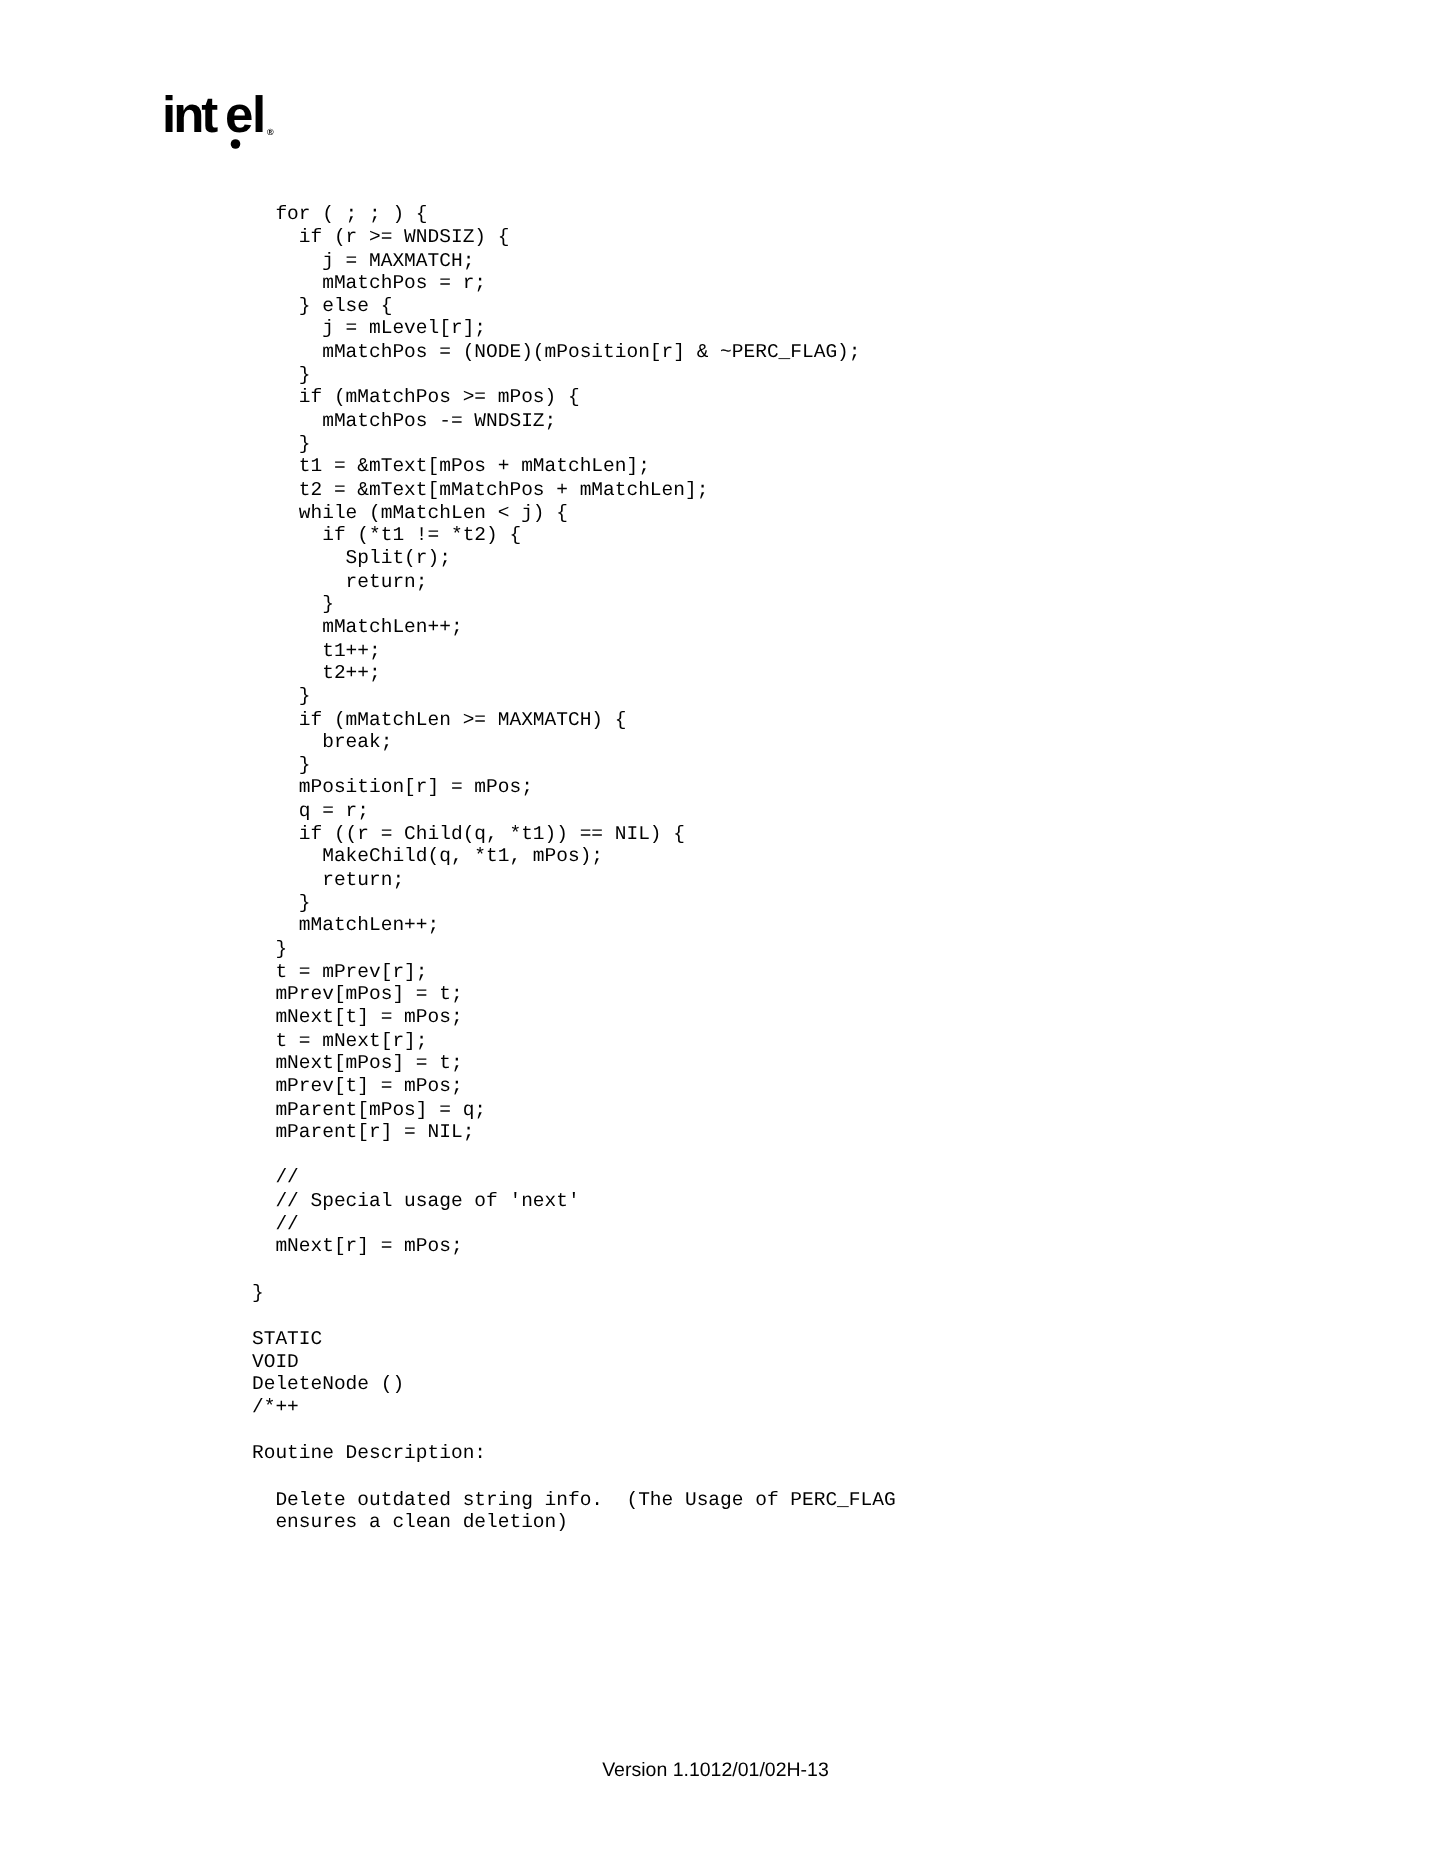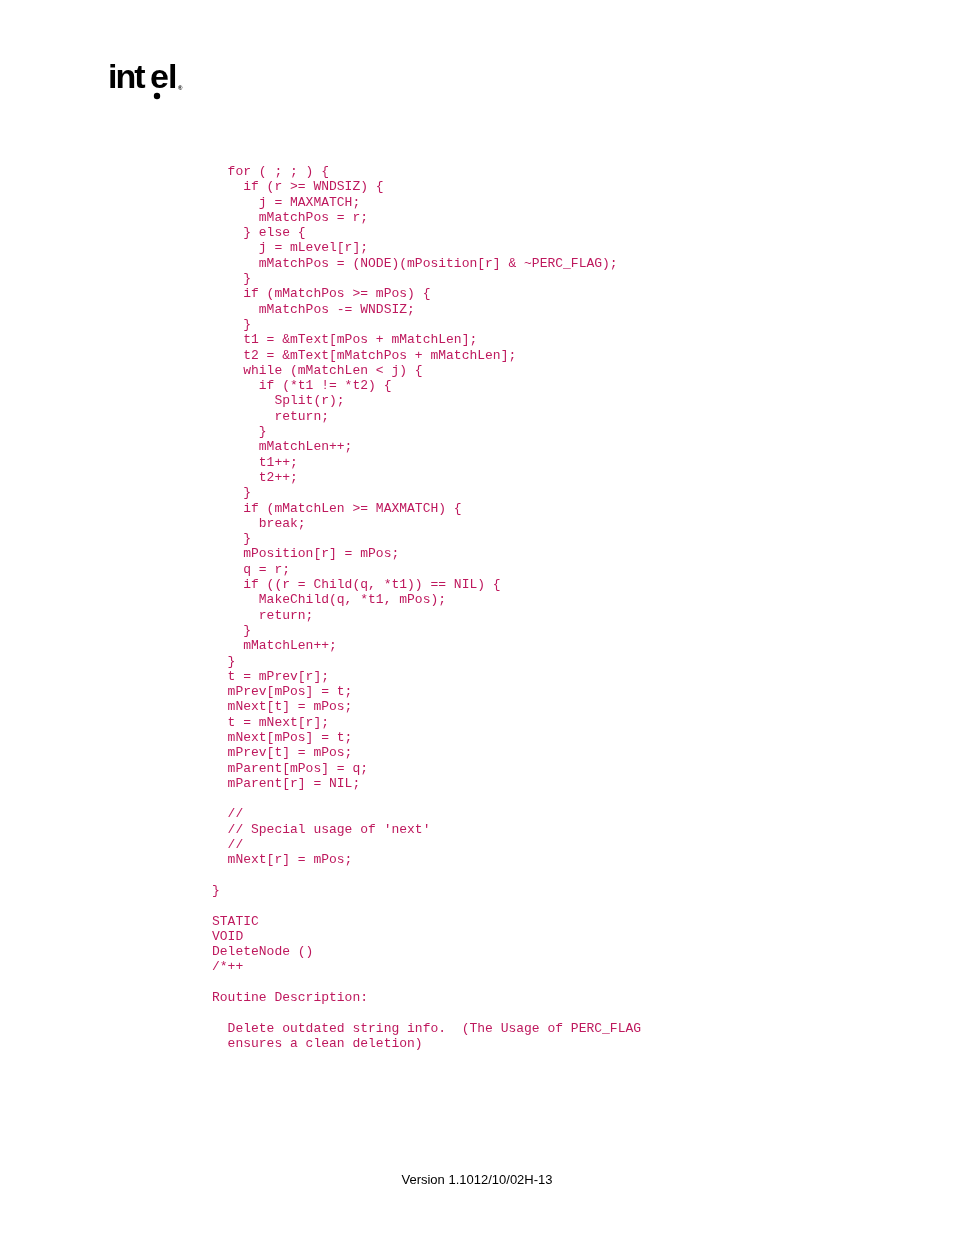--- a/index.html
+++ b/index.html
@@ -17,28 +17,27 @@
     top: 58px;
     left: 108px;
     font-family: Arial, Helvetica, sans-serif;
     font-weight: bold;
     font-size: 36px;
     color: #701a75;
     letter-spacing: -2px;
   }
   .code-block {
     position: absolute;
-    top: 164px;
+    top: 135px;
     left: 168px;
     font-family: "Courier New", Courier, monospace;
     font-size: 13px;
     line-height: 15.3px;
     white-space: pre;
-    color: #be185d;
-    margin-left: 44px;
+    color: #000000;
   }
   .footer {
     position: absolute;
     bottom: 48px;
     left: 108px;
     right: 108px;
     font-family: Arial, Helvetica, sans-serif;
     font-size: 13px;
     color: #000000;
     display: flex;
@@ -112,15 +111,15 @@
 DeleteNode ()
 /*++
 
 Routine Description:
 
   Delete outdated string info.  (The Usage of PERC_FLAG
   ensures a clean deletion)</div>
 
 <div class="footer">
   <span>Version 1.10</span>
-  <span>12/10/02</span>
+  <span>12/01/02</span>
   <span>H-13</span>
 </div>
 
 </body></html>

